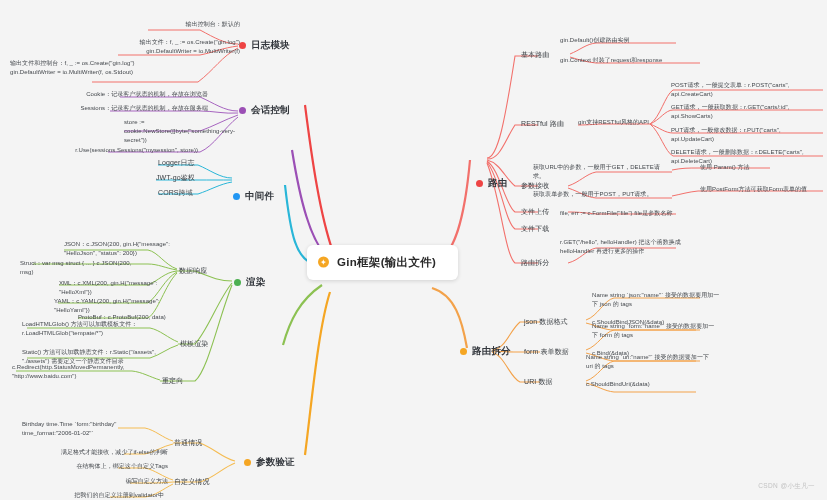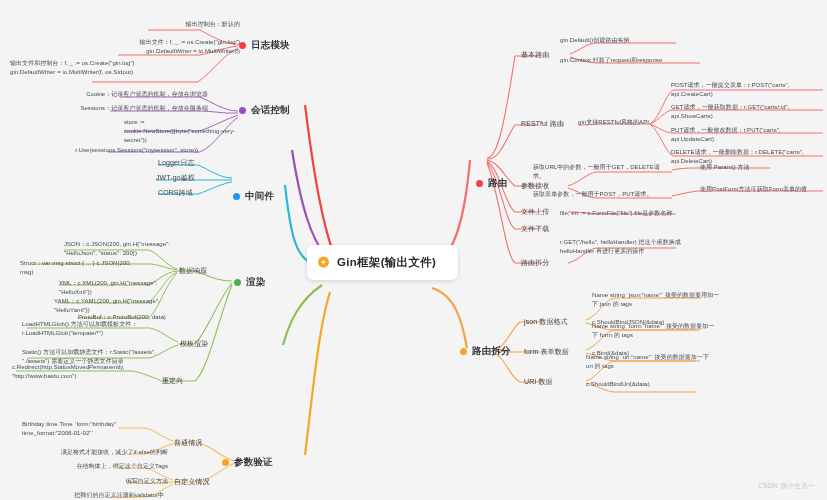--- a/index.html
+++ b/index.html
@@ -205,21 +205,21 @@
   <div class="node l3" style="left:20px;top:259px;width:126px;">Struct：var msg struct { ... }  c.JSON(200, msg)</div>
   <div class="node l3" style="left:59px;top:279px;width:110px;">XML：c.XML(200, gin.H{"message": "HelloXml"})</div>
   <div class="node l3" style="left:54px;top:297px;width:115px;">YAML：c.YAML(200, gin.H{"message": "HelloYaml"})</div>
   <div class="node l3" style="left:78px;top:313px;width:91px;">ProtoBuf：c.ProtoBuf(200, data)</div>
 
   <div class="node l3" style="left:22px;top:320px;width:148px;">LoadHTMLGlob() 方法可以加载模板文件：r.LoadHTMLGlob("tempate/*")</div>
   <div class="node l3" style="left:22px;top:348px;width:148px;">Static() 方法可以加载静态文件：r.Static("/assets", "./assets") 需要定义一个静态文件目录</div>
 
   <div class="node l3" style="left:12px;top:363px;width:140px;">c.Redirect(http.StatusMovedPermanently, "http://www.baidu.com")</div>
 
-  <div class="node topic" style="left:222px;top:456px;">
+  <div class="node topic" style="left:244px;top:456px;">
     <span class="dot" style="background:#f5a623"></span>
     <span>参数验证</span>
   </div>
   <div class="node l2" style="left:174px;top:438px;">普通情况</div>
   <div class="node l2" style="left:174px;top:477px;">自定义情况</div>
 
   <div class="node l3" style="left:22px;top:420px;width:145px;">Birthday time.Time `form:"birthday" time_format:"2006-01-02"`</div>
   <div class="node l3" style="left:54px;top:448px;width:114px;text-align:right;">满足格式才能接收，减少了if-else的判断</div>
 
   <div class="node l3" style="left:38px;top:462px;width:130px;text-align:right;">在结构体上，绑定这个自定义Tags</div>

